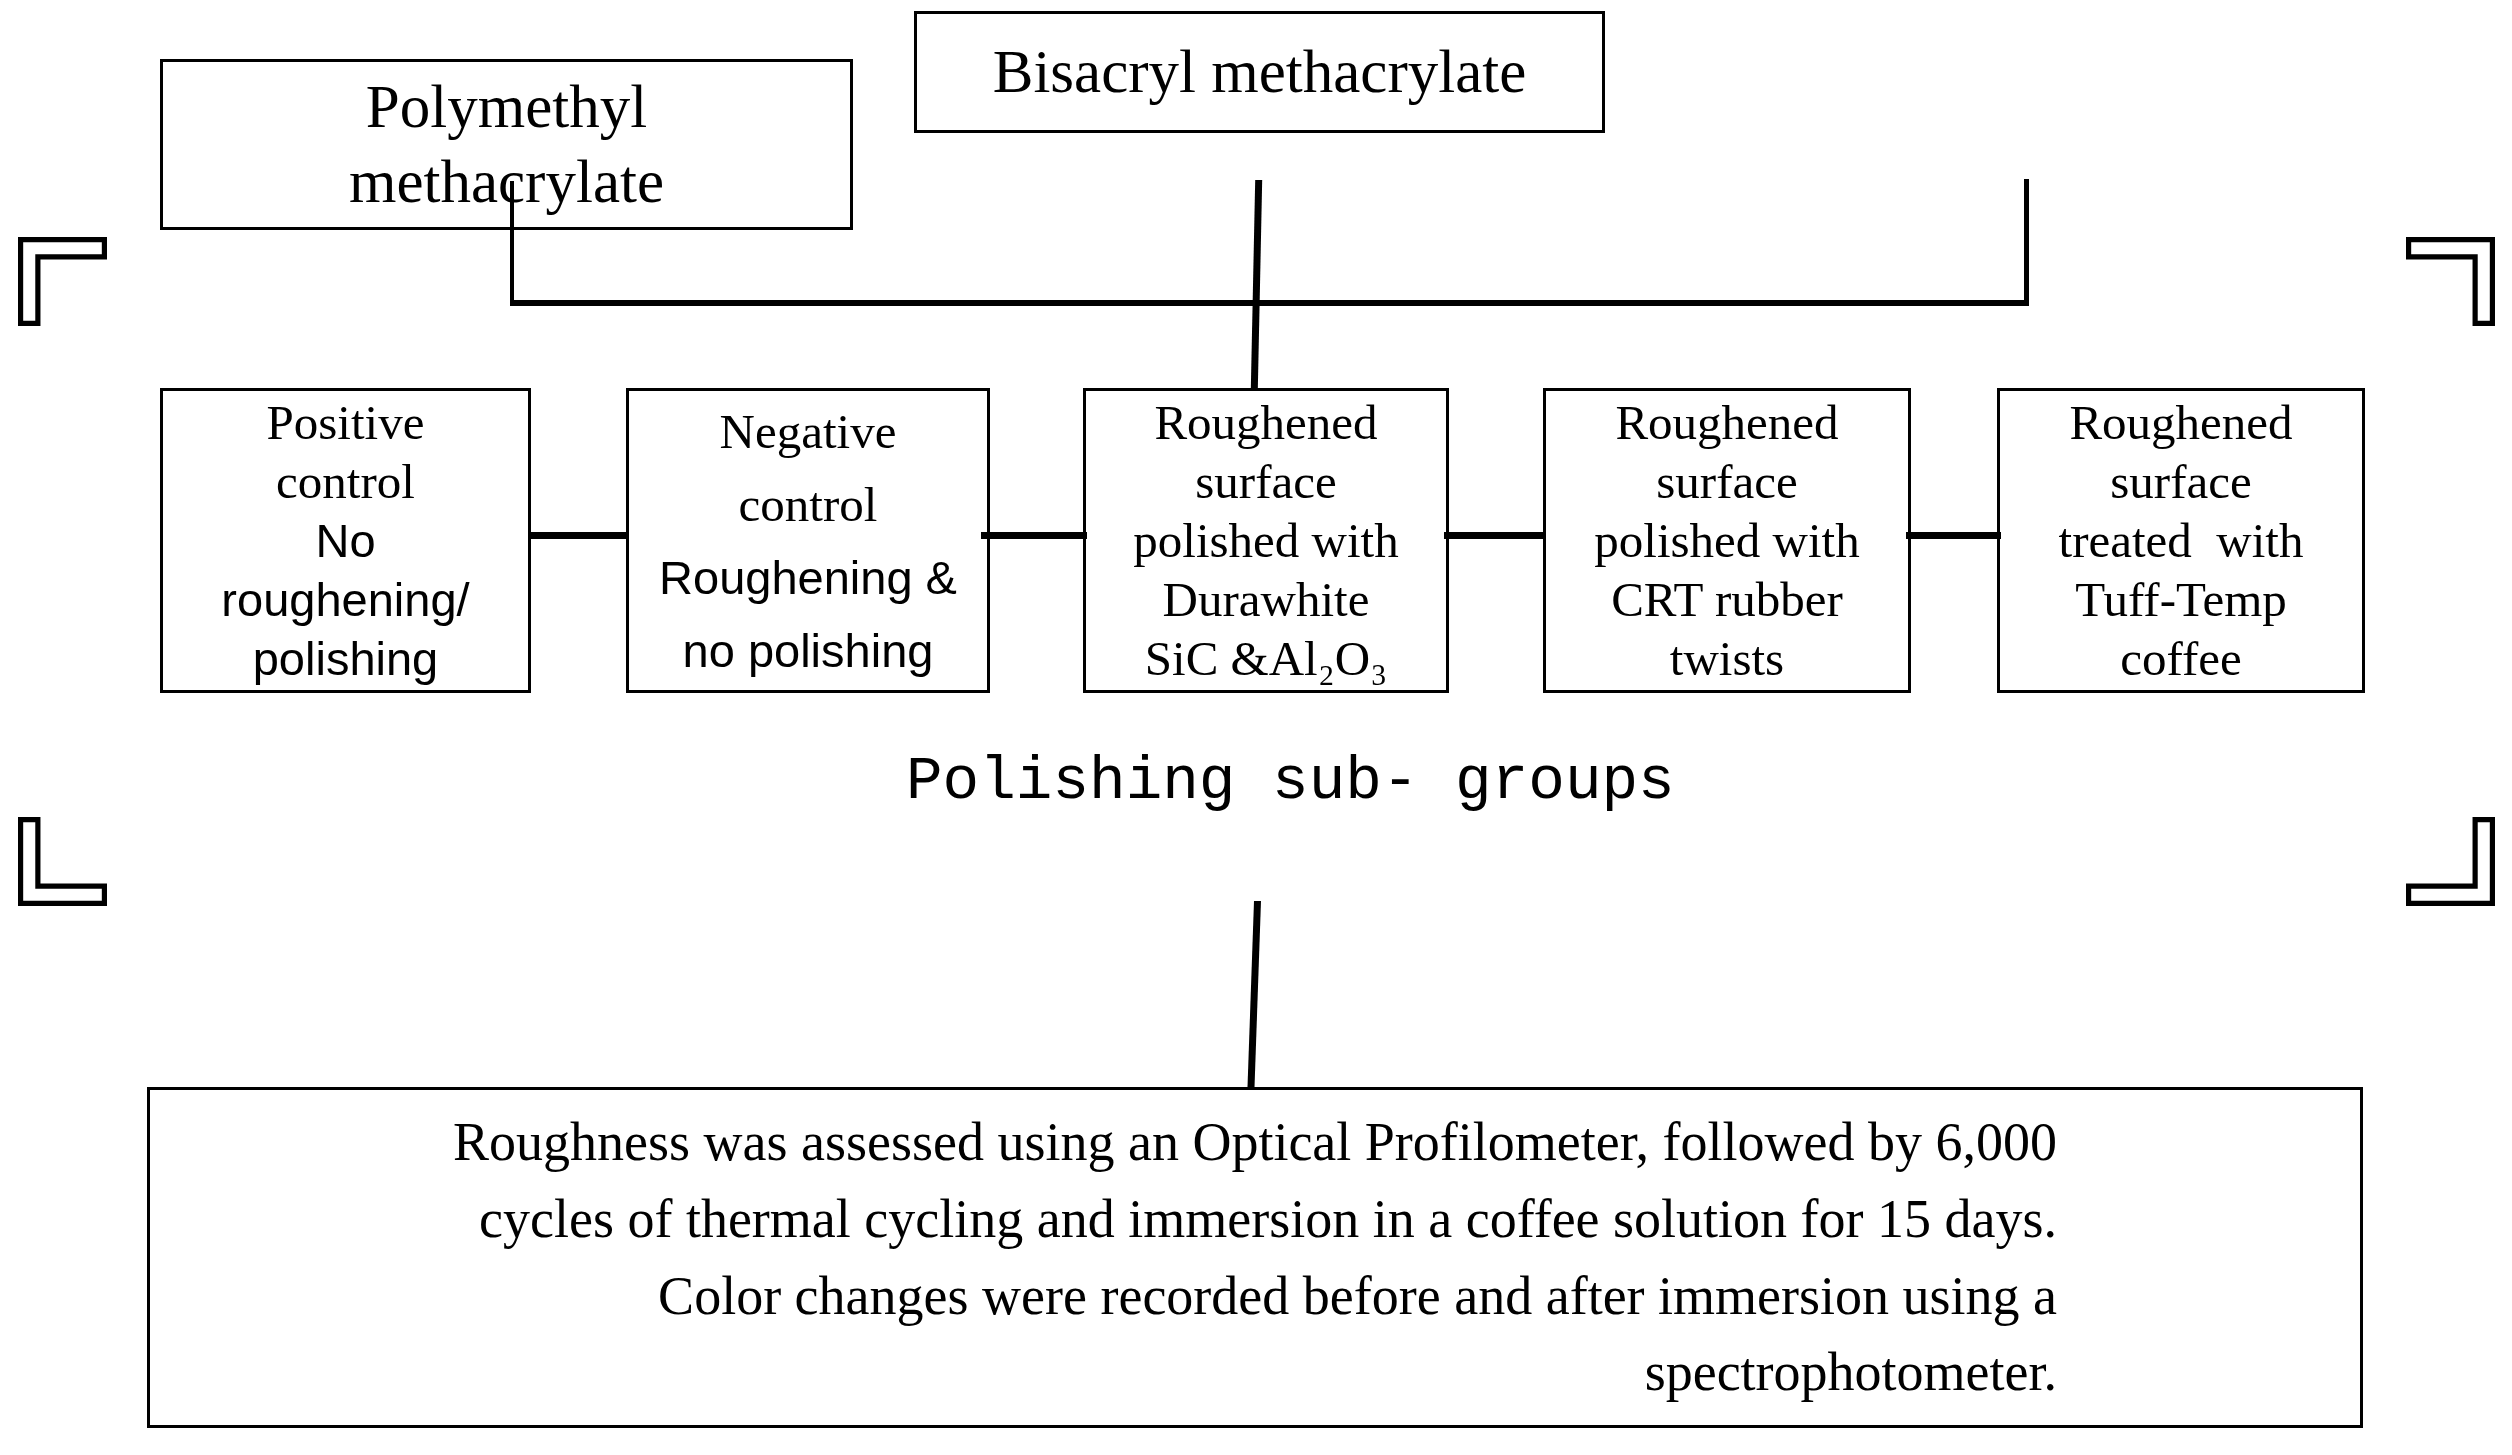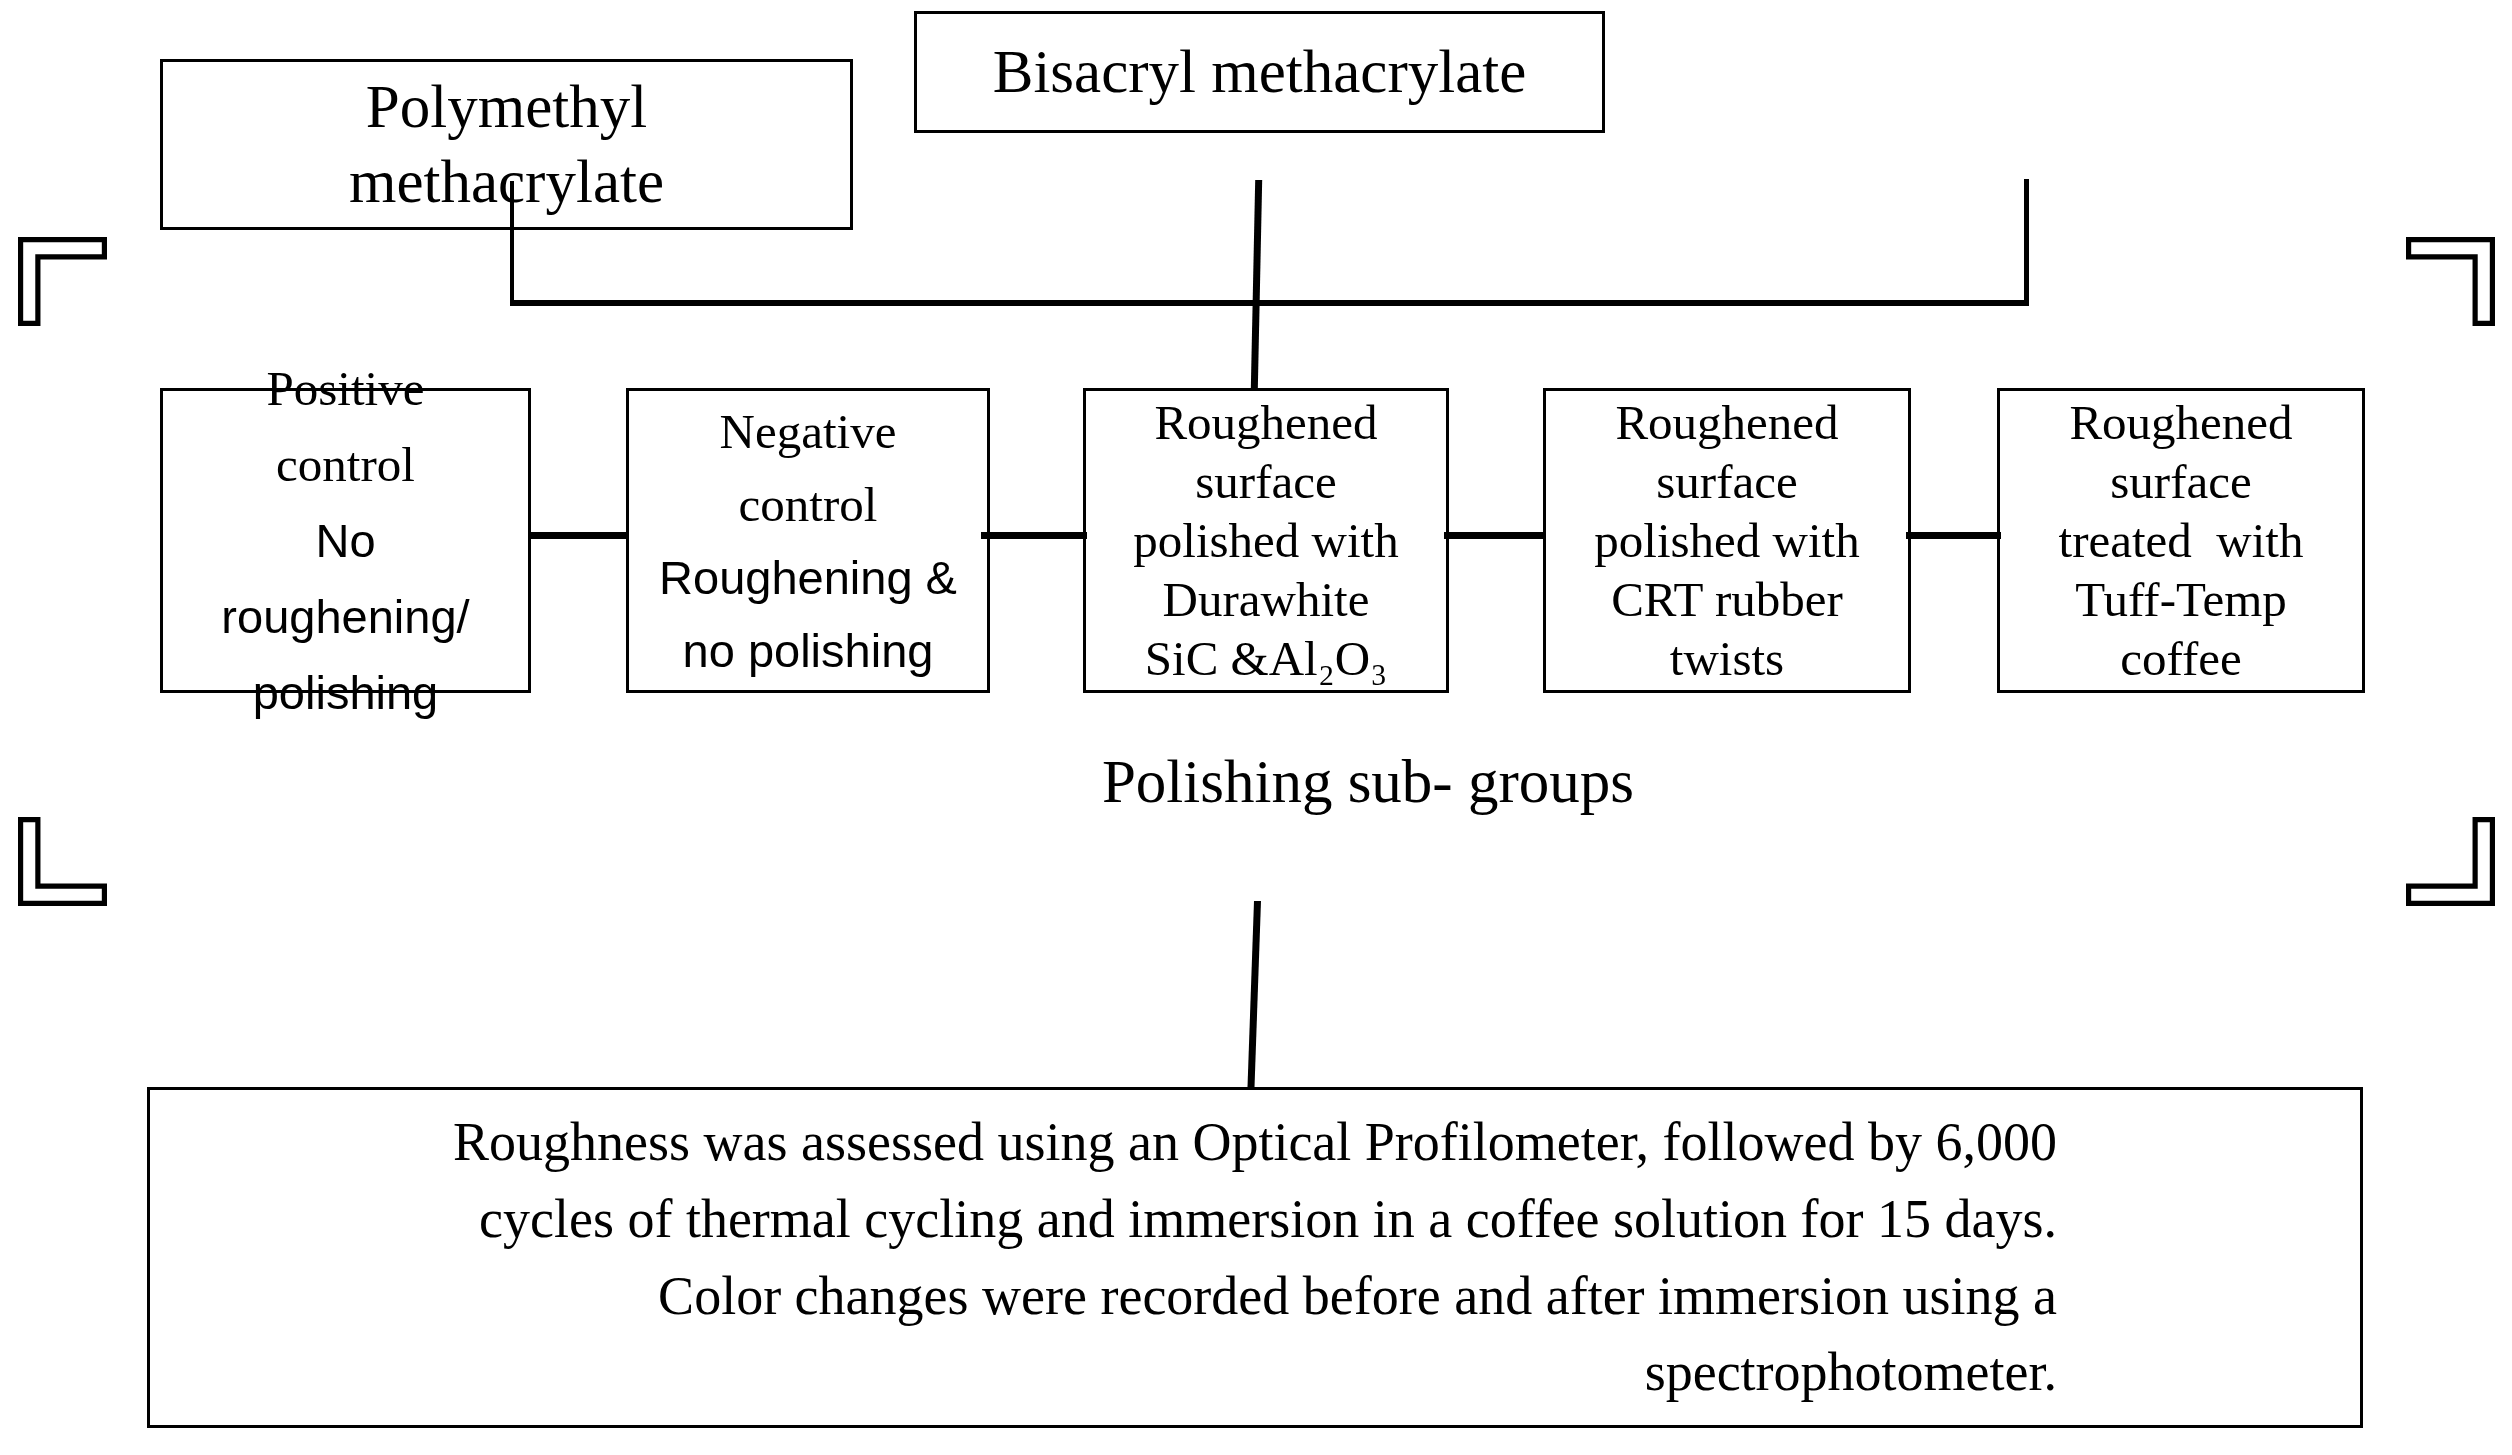--- a/index.html
+++ b/index.html
@@ -32,23 +32,23 @@
     white-space:pre;
     font-size:49px;
     line-height:59px;
   }
   .serif-line { font-family:"Liberation Serif","DejaVu Serif",serif; }
   .sans-line  { font-family:"Liberation Sans","DejaVu Sans",sans-serif; font-size:47px; }
   .tall-gap .sub-line { line-height:73px; }
   .connector { position:absolute; background:#000; }
   .title {
     position:absolute;
-    font-family:Liberation Serif, serif;
+    font-family:Liberation Mono, monospace;
     font-size:61px;
-    text-align:right;
+    text-align:center;
     white-space:pre;
   }
   .note-box {
     font-size:54px;
     line-height:1.42;
     white-space:pre-line;
     font-family:"Liberation Serif","DejaVu Serif",serif;
     text-align:right;
   }
   .corner { position:absolute; width:89px; height:89px; overflow:visible; }
@@ -62,21 +62,21 @@
 methacrylate</div>
 
   <div class="box material-box" style="left:914px; top:11.3px; width:691px; height:122px;">Bisacryl methacrylate</div>
 
 
   <div class="connector" style="left:510px; top:181px; width:3.5px; height:123px;"></div>
   <div class="connector" style="left:510px; top:300px; width:1519px; height:6px;"></div>
   <div class="connector" style="left:2024px; top:179px; width:5.2px; height:127px;"></div>
   <div class="connector" style="left:1253px; top:180px; width:7px; height:210px; transform:rotate(1.2deg);"></div>
 
-  <div class="box" style="left:160px; top:388px; width:371px; height:305px;gap:17px;">
+  <div class="box" style="left:160px; top:388px; width:371px; height:305px;">
     <div class="sub-line serif-line">Positive</div>
     <div class="sub-line serif-line">control</div>
     <div class="sub-line sans-line">No</div>
     <div class="sub-line sans-line">roughening/</div>
     <div class="sub-line sans-line">polishing</div>
   </div>
 
   <div class="box tall-gap" style="left:626px; top:388px; width:364px; height:305px;">
     <div class="sub-line serif-line">Negative</div>
     <div class="sub-line serif-line">control</div>

